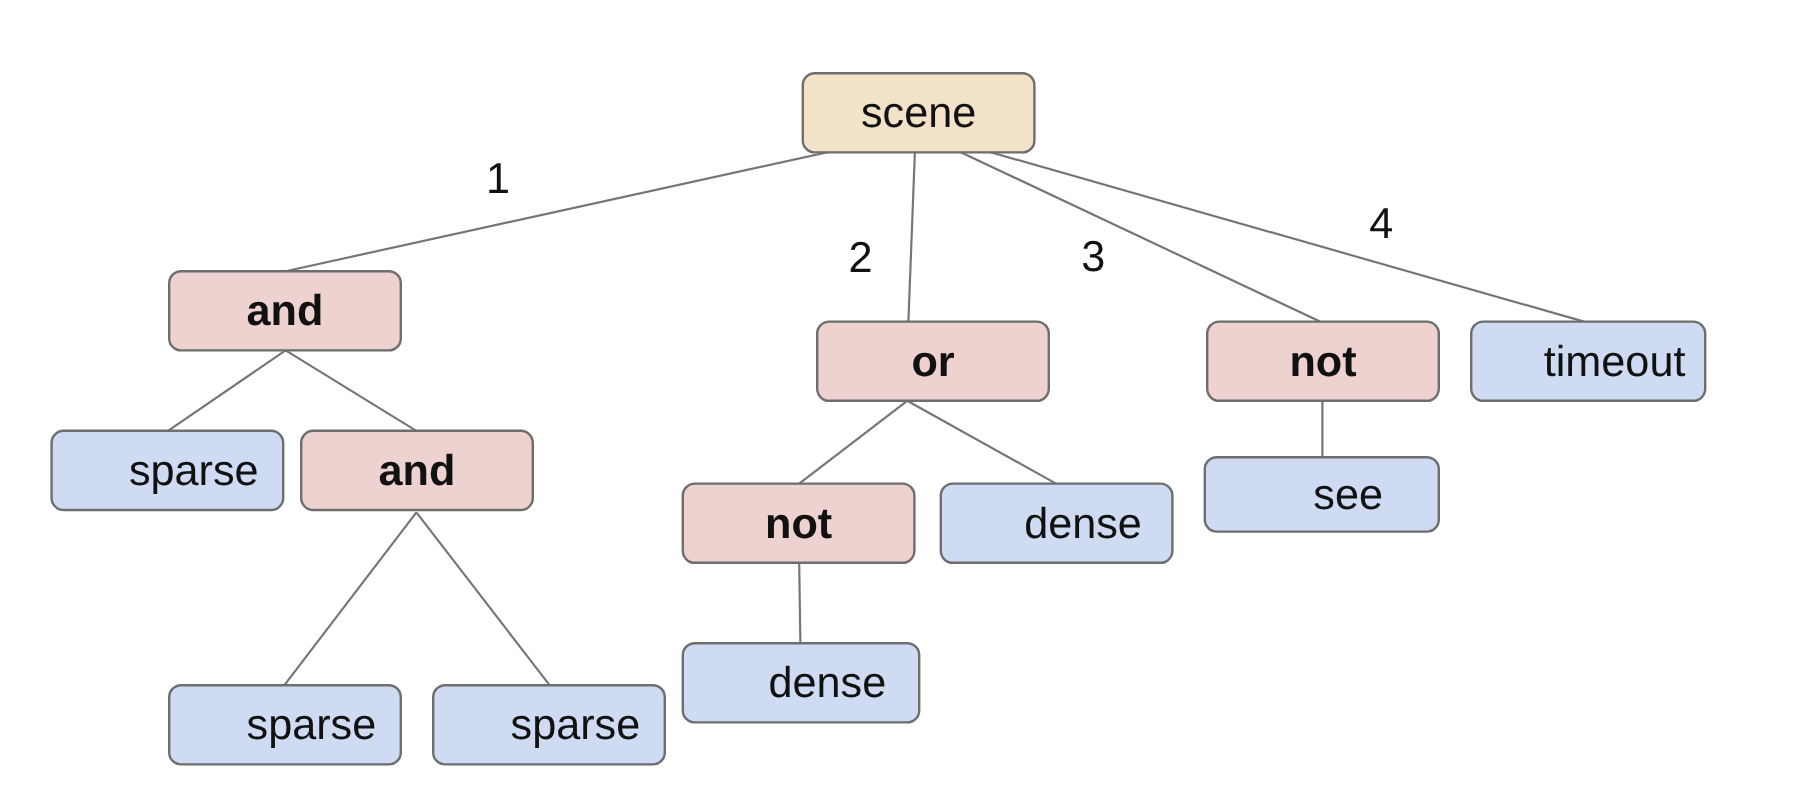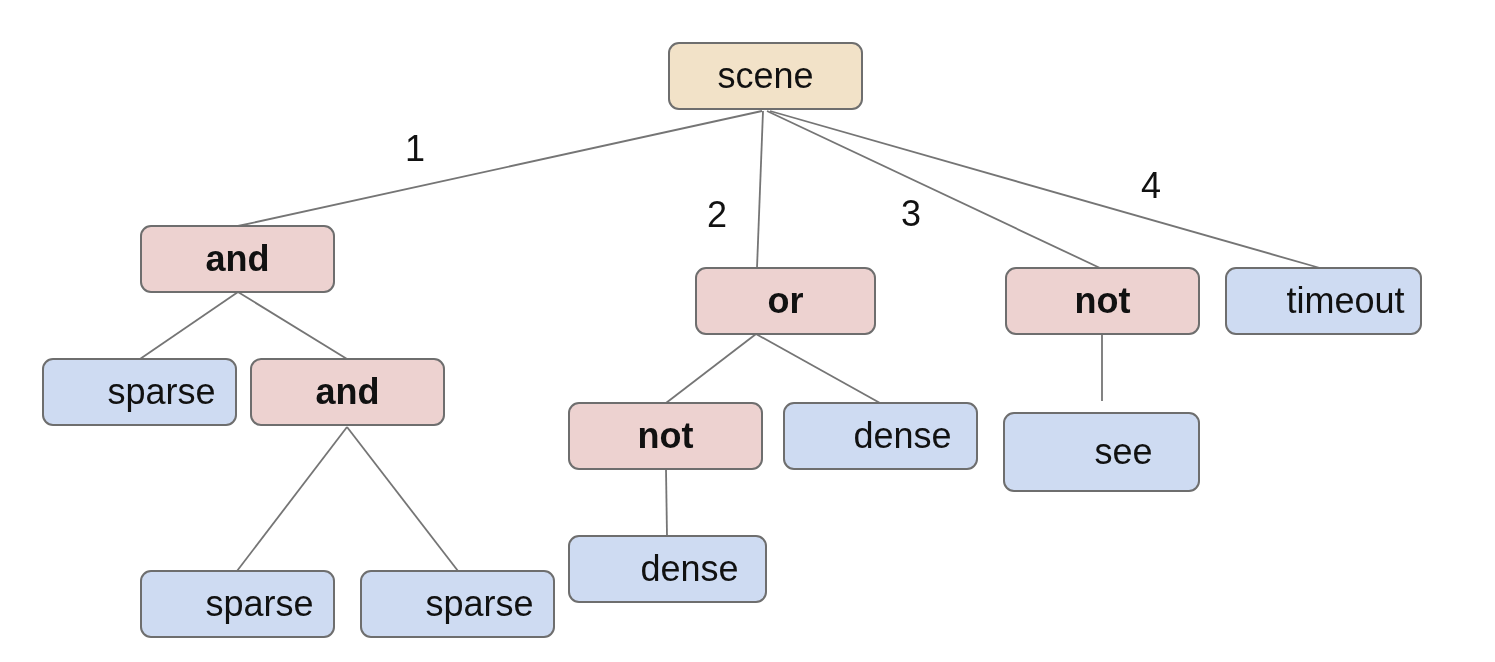--- a/index.html
+++ b/index.html
@@ -60,29 +60,29 @@
       <line x1="238" y1="292" x2="347" y2="359"></line>
       <line x1="347" y1="427" x2="237" y2="571"></line>
       <line x1="347" y1="427" x2="458" y2="571"></line>
       <line x1="756" y1="334" x2="666" y2="403"></line>
       <line x1="756" y1="334" x2="880" y2="403"></line>
       <line x1="666" y1="469" x2="667" y2="536"></line>
       <line x1="1102" y1="334" x2="1102" y2="401"></line>
     </g>
   </svg>
 
-  <div class="node root" style="left:668px; top:42px;  width:195px; height:68px">
+  <div class="node root" style="left:668px; top:60px;  width:195px; height:68px">
     <span>scene</span>
   </div>
 
   <div class="node op" style="left:140px; top:225px; width:195px; height:68px">
     <span>and</span>
   </div>
 
-  <div class="node op" style="left:695px; top:267px; width:181px; height:68px">
+  <div class="node op" style="left:680px; top:267px; width:195px; height:68px">
     <span>or</span>
   </div>
 
   <div class="node op" style="left:1005px; top:267px; width:195px; height:68px">
     <span>not</span>
   </div>
 
   <div class="node leaf" style="left:1225px; top:267px; width:197px; height:68px">
     <span>timeout</span>
   </div>
@@ -96,21 +96,21 @@
   </div>
 
   <div class="node op" style="left:568px; top:402px; width:195px; height:68px">
     <span>not</span>
   </div>
 
   <div class="node leaf" style="left:783px; top:402px; width:195px; height:68px">
     <span>dense</span>
   </div>
 
-  <div class="node leaf" style="left:1003px; top:412px; width:197px; height:80px">
+  <div class="node leaf" style="left:1003px; top:380px; width:197px; height:64px">
     <span>see</span>
   </div>
 
   <div class="node leaf" style="left:568px; top:535px; width:199px; height:68px">
     <span>dense</span>
   </div>
 
   <div class="node leaf" style="left:140px; top:570px; width:195px; height:68px">
     <span>sparse</span>
   </div>

